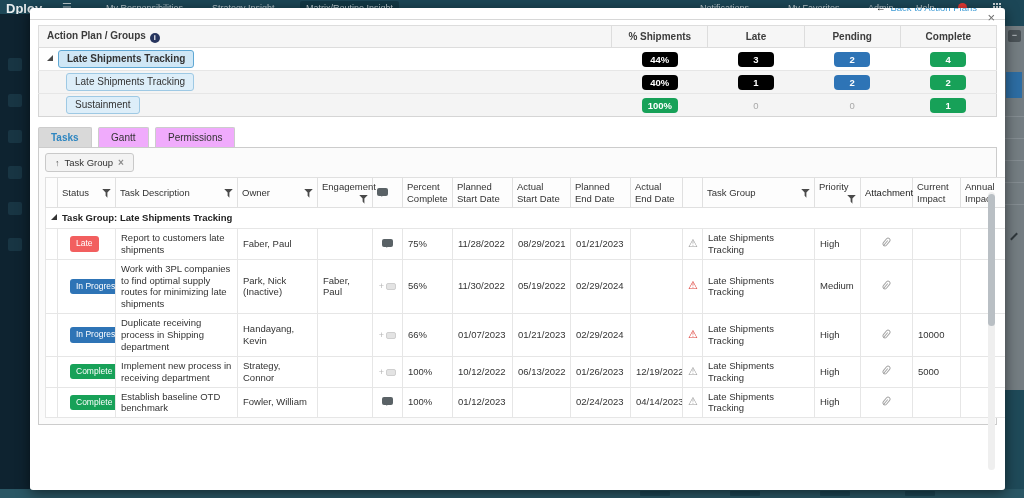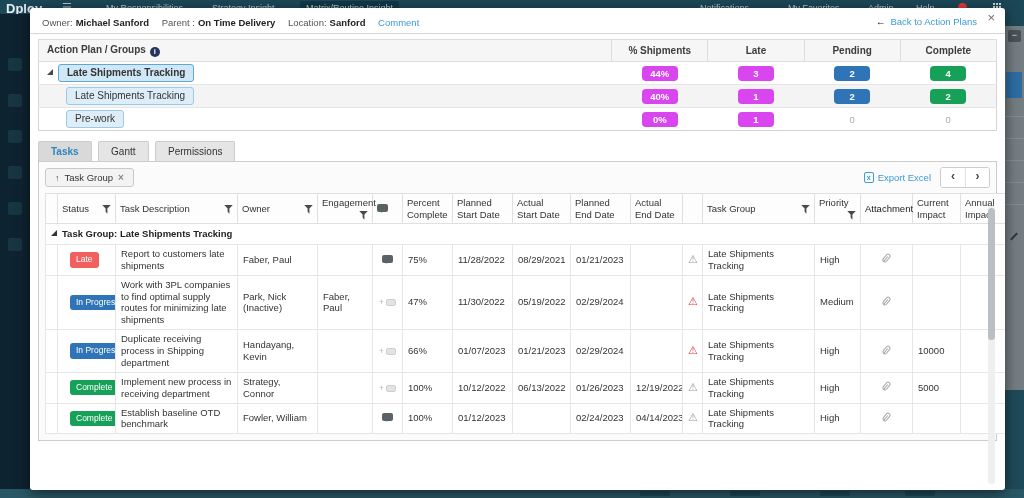--- a/index.html
+++ b/index.html
@@ -45,27 +45,27 @@
   .gtable th.gn{text-align:left;}
   .gtable col.cn{width:572px}.gtable col.cv{width:96px}
   .gtable td{border-top:1px solid #e6e6e6;padding:2px 6px;height:20px;text-align:center;}
   .gtable td.gname{text-align:left;padding-left:8px;}
   .gtable td.gname.lvl1{padding-left:27px;}
   .gtable tr.stripe td{background:#f4f4f4;}
   .tri{display:inline-block;width:0;height:0;border-left:6px solid transparent;border-bottom:6px solid #4a4a4a;margin-right:5px;vertical-align:1px;}
   .chip{display:inline-block;padding:2px 8px 3px;border:1px solid #9ec9e4;background:#ddeef9;border-radius:3px;color:#333;cursor:pointer;}
   .chip-parent{font-weight:bold;border-color:#5fa8d4;background:#cfe7f6;}
   .pill{display:inline-block;min-width:36px;padding:2px 5px;border-radius:4px;color:#fff;font-weight:bold;font-size:9.5px;text-align:center;}
-  .c-red{background:#d946ef;} .c-blue{background:#2e74b6;} .c-green{background:#17a158;}
+  .c-red{background:#000000;} .c-blue{background:#2e74b6;} .c-green{background:#17a158;}
   .plainval{color:#a9a9a9;font-size:9.5px;}
   .info{display:inline-block;width:10px;height:10px;border-radius:50%;background:#27355e;color:#fff;font-size:7.5px;line-height:10px;text-align:center;font-weight:bold;margin-left:4px;vertical-align:-1px;}
   .info::before{content:"i";}
   
   .tabs{margin:9px 8px 0;}
-  .tab{display:inline-block;padding:4px 12px 5px;border:1px solid #ccc;border-bottom:none;background:#e5e5e5;
+  .tab{display:inline-block;padding:4px 12px 5px;border:1px solid #ccc;border-bottom:none;background:#f0abfc;
        font-size:10px;color:#333;margin-right:2px;border-radius:2px 2px 0 0;cursor:pointer;position:relative;top:1px;}
   .tab.active{background:#d9d9d9;color:#2e86c1;font-weight:bold;}
   .panel{margin:0 8px;border:1px solid #ccc;background:#fbfbfb;padding:5px 6px 6px;position:relative;}
   
   .fbar{display:flex;justify-content:space-between;align-items:center;margin-bottom:5px;}
   .fchip{display:inline-flex;align-items:center;gap:5px;background:#f3f3f3;border:1px solid #c9c9c9;border-radius:3px;
          padding:3px 9px;font-size:9.5px;color:#333;cursor:pointer;}
   .sort-asc::before{content:"\2191";color:#555;font-size:9px;}
   .chip-x::before{content:"\00D7";color:#8a8a8a;font-size:10px;font-weight:bold;}
   .f-right{display:flex;align-items:center;gap:9px;}
@@ -152,26 +152,20 @@
   <div class="bg-right-low"></div>
   <div class="bg-bottom">
     <i style="left:640px;width:30px"></i>
       <i style="left:730px;width:30px"></i>
     <i style="left:820px;width:30px"></i>
       <i style="left:905px;width:30px"></i>
   </div>
 
   <div class="modal">
     <div class="m-head">
-      <div class="m-meta">
-        <span>Owner:</span><b>Michael Sanford</b>
-        <span>Parent :</span><b>On Time Delivery</b>
-        <span>Location:</span><b>Sanford</b>
-        <span class="lnk">Comment</span>
-      </div>
       <span class="back-link">Back to Action Plans</span>
       <span class="m-close"></span>
     </div>
 
     <table class="gtable">
       <colgroup>
           <col class="cn">
           <col class="cv">
           <col class="cv">
           <col class="cv">
@@ -194,52 +188,42 @@
             <td class="gval"><span class="pill c-blue">2</span></td>
             <td class="gval"><span class="pill c-green">4</span></td>
           </tr>
           <tr class="stripe">
             <td class="gname lvl1"><span class="chip">Late Shipments Tracking</span></td>
             <td class="gval"><span class="pill c-red">40%</span></td>
             <td class="gval"><span class="pill c-red">1</span></td>
             <td class="gval"><span class="pill c-blue">2</span></td>
             <td class="gval"><span class="pill c-green">2</span></td>
           </tr>
-          <tr>
-            <td class="gname lvl1"><span class="chip">Pre-work</span></td>
-            <td class="gval"><span class="pill c-red">0%</span></td>
-            <td class="gval"><span class="pill c-red">1</span></td>
+          <tr class="stripe">
+            <td class="gname lvl1"><span class="chip">Sustainment</span></td>
+            <td class="gval"><span class="pill c-green">100%</span></td>
             <td class="gval"><span class="plainval">0</span></td>
             <td class="gval"><span class="plainval">0</span></td>
+            <td class="gval"><span class="pill c-green">1</span></td>
           </tr>
         </tbody>
     </table>
 
     <div class="tabs">
       <span class="tab active">Tasks</span>
       <span class="tab">Gantt</span>
       <span class="tab">Permissions</span>
     </div>
 
     <div class="panel">
       <div class="fbar">
         <span class="fchip">
           <span class="sort-asc"></span>
           <span>Task Group</span>
           <span class="chip-x"></span>
-        </span>
-        <span class="f-right">
-          <span class="export">
-            <span class="xls"></span>
-            <span>Export Excel</span>
-          </span>
-          <span class="pgr">
-            <span class="pg pg-prev"></span>
-            <span class="pg pg-next"></span>
-          </span>
         </span>
       </div>
 
       <table class="ttable">
         <colgroup>
             <col class="w0">
             <col class="w1">
             <col class="w2">
             <col class="w3">
             <col class="w4">
@@ -300,21 +284,21 @@
               <td></td>
               <td></td>
             </tr>
             <tr>
               <td></td>
               <td class="stat"><span class="badge b-blue">In Progress</span></td>
               <td><span>Work with 3PL companies to find optimal supply routes for minimizing late shipments</span></td>
               <td><span>Park, Nick (Inactive)</span></td>
               <td><span>Faber, Paul</span></td>
               <td class="ctr"><span class="cmt-add-wrap"><span class="plus"></span><span class="cmt-lite"></span></span></td>
-              <td><span>47%</span></td>
+              <td><span>56%</span></td>
               <td><span>11/30/2022</span></td>
               <td><span>05/19/2022</span></td>
               <td><span>02/29/2024</span></td>
               <td></td>
               <td class="ctr"><span class="warn warn-red"></span></td>
               <td><span>Late Shipments Tracking</span></td>
               <td><span>Medium</span></td>
               <td class="ctr"><span class="clip"></span></td>
               <td></td>
               <td></td>

